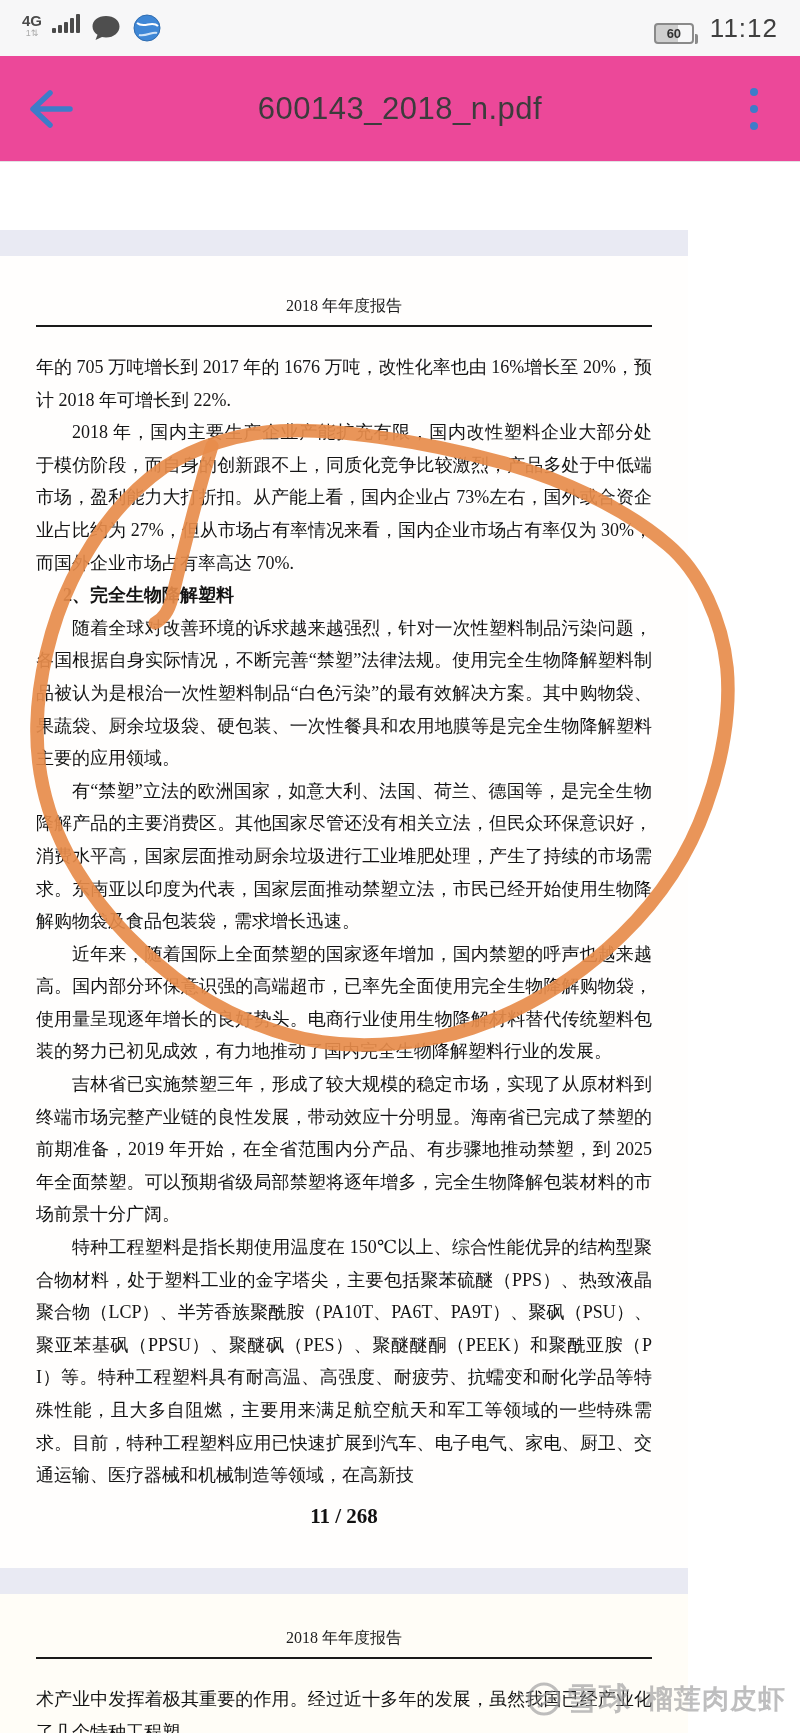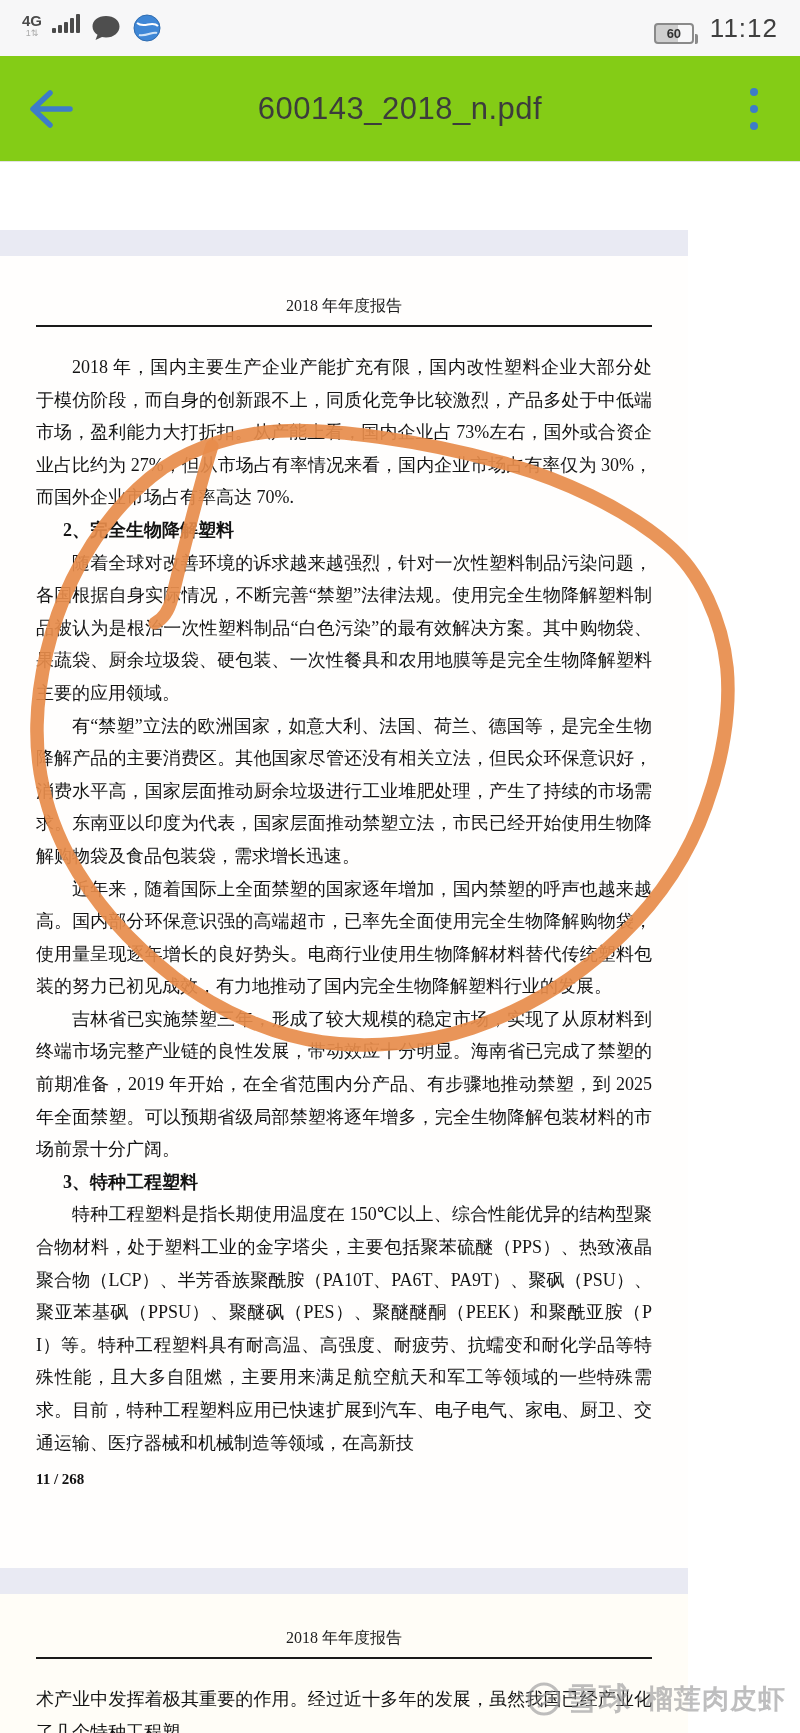--- a/index.html
+++ b/index.html
@@ -23,21 +23,21 @@
   .battery { position:relative; width:40px; height:21px; border:2px solid #8a8a8a;
     border-radius:4px; background:linear-gradient(to right,#cfcfcf 62%,#f7f7f8 62%);
     display:flex; align-items:center; justify-content:center; }
   .battery-num { font-size:13px; color:#333; font-weight:bold; }
   .battery-nub { width:3px; height:10px; background:#8a8a8a; border-radius:0 2px 2px 0; margin-left:1px; }
   .sb-time { font-size:26px; color:#3f3f3f; letter-spacing:1px; margin-left:12px; }
 
   
   .app-bar {
     position:absolute; top:56px; left:0; width:800px; height:106px;
-    background:#84cc16; border-bottom:1px solid #e2e2e4;
+    background:#ec4899; border-bottom:1px solid #e2e2e4;
     display:flex; align-items:center; padding:0 26px;
   }
   .app-title { position:absolute; left:0; right:0; text-align:center;
     font-size:31px; color:#3c3c3c; letter-spacing:.5px; }
   .back-btn { width:54px; height:54px; display:flex; align-items:center; z-index:2; }
   .menu-btn { margin-left:auto; width:40px; height:60px; display:flex; flex-direction:column;
     align-items:center; justify-content:center; gap:9px; z-index:2; }
   .menu-btn i { width:8px; height:8px; border-radius:50%; background:#3d7cc9; display:block; }
 
   
@@ -50,22 +50,22 @@
   .doc-header { text-align:center; font-family:"Liberation Serif","DejaVu Serif",serif;
     font-size:16px; color:#1d1d1d; margin-bottom:8px; }
   .doc-rule { border-bottom:2px solid #1a1a1a; margin-bottom:24px; }
 
   .doc-body { font-family:"Liberation Serif","DejaVu Serif",serif;
     font-size:18px; line-height:32.6px; color:#141414;
     text-align:justify; word-break:break-all; }
   .body-p { text-indent:0; }
   .body-p.indent { text-indent:2em; }
   .body-p.heading { font-weight:bold; text-indent:1.5em; }
-  .page-num { text-align:left; font-family:"Liberation Serif","DejaVu Serif",serif;
-    font-size:15px; font-weight:bold; color:#111; margin-top:12px; }
+  .page-num { text-align:center; font-family:"Liberation Serif","DejaVu Serif",serif;
+    font-size:21px; font-weight:bold; color:#111; margin-top:12px; }
 
   
   .annotation-svg { position:absolute; top:0; left:0; width:800px; height:1733px;
     pointer-events:none; z-index:6; }
   .watermark { position:absolute; right:14px; top:1678px; z-index:7;
     display:flex; align-items:center; gap:4px; color:rgba(150,150,152,.62); }
   .wm-brand { font-size:31px; font-weight:bold; letter-spacing:2px; }
   .wm-user { font-size:27px; font-weight:bold; letter-spacing:1px; }
 </style>
 </head>
@@ -119,27 +119,27 @@
 </div>
 
 <div class="viewer">
   <div class="gap-top"></div>
   <div class="band"></div>
 
   <div class="pdf-page1">
     <div class="doc-header">2018 年年度报告</div>
     <div class="doc-rule"></div>
     <div class="doc-body">
+      <p class="body-p">年的 705 万吨增长到 2017 年的 1676 万吨，改性化率也由 16%增长至 20%，预计 2018 年可增长到 22%.</p>
       <p class="body-p indent">2018 年，国内主要生产企业产能扩充有限，国内改性塑料企业大部分处于模仿阶段，而自身的创新跟不上，同质化竞争比较激烈，产品多处于中低端市场，盈利能力大打折扣。从产能上看，国内企业占 73%左右，国外或合资企业占比约为 27%，但从市场占有率情况来看，国内企业市场占有率仅为 30%，而国外企业市场占有率高达 70%.</p>
       <p class="body-p heading">2、完全生物降解塑料</p>
       <p class="body-p indent">随着全球对改善环境的诉求越来越强烈，针对一次性塑料制品污染问题，各国根据自身实际情况，不断完善“禁塑”法律法规。使用完全生物降解塑料制品被认为是根治一次性塑料制品“白色污染”的最有效解决方案。其中购物袋、果蔬袋、厨余垃圾袋、硬包装、一次性餐具和农用地膜等是完全生物降解塑料主要的应用领域。</p>
       <p class="body-p indent">有“禁塑”立法的欧洲国家，如意大利、法国、荷兰、德国等，是完全生物降解产品的主要消费区。其他国家尽管还没有相关立法，但民众环保意识好，消费水平高，国家层面推动厨余垃圾进行工业堆肥处理，产生了持续的市场需求。东南亚以印度为代表，国家层面推动禁塑立法，市民已经开始使用生物降解购物袋及食品包装袋，需求增长迅速。</p>
       <p class="body-p indent">近年来，随着国际上全面禁塑的国家逐年增加，国内禁塑的呼声也越来越高。国内部分环保意识强的高端超市，已率先全面使用完全生物降解购物袋，使用量呈现逐年增长的良好势头。电商行业使用生物降解材料替代传统塑料包装的努力已初见成效，有力地推动了国内完全生物降解塑料行业的发展。</p>
       <p class="body-p indent">吉林省已实施禁塑三年，形成了较大规模的稳定市场，实现了从原材料到终端市场完整产业链的良性发展，带动效应十分明显。海南省已完成了禁塑的前期准备，2019 年开始，在全省范围内分产品、有步骤地推动禁塑，到 2025 年全面禁塑。可以预期省级局部禁塑将逐年增多，完全生物降解包装材料的市场前景十分广阔。</p>
-      <p class="body-p heading">3、特种工程塑料</p>
       <p class="body-p indent">特种工程塑料是指长期使用温度在 150℃以上、综合性能优异的结构型聚合物材料，处于塑料工业的金字塔尖，主要包括聚苯硫醚（PPS）、热致液晶聚合物（LCP）、半芳香族聚酰胺（PA10T、PA6T、PA9T）、聚砜（PSU）、聚亚苯基砜（PPSU）、聚醚砜（PES）、聚醚醚酮（PEEK）和聚酰亚胺（PI）等。特种工程塑料具有耐高温、高强度、耐疲劳、抗蠕变和耐化学品等特殊性能，且大多自阻燃，主要用来满足航空航天和军工等领域的一些特殊需求。目前，特种工程塑料应用已快速扩展到汽车、电子电气、家电、厨卫、交通运输、医疗器械和机械制造等领域，在高新技</p>
     </div>
     <div class="page-num">11 / 268</div>
   </div>
 
   <div class="band"></div>
 
   <div class="pdf-page2">
     <div class="doc-header">2018 年年度报告</div>
     <div class="doc-rule"></div>

